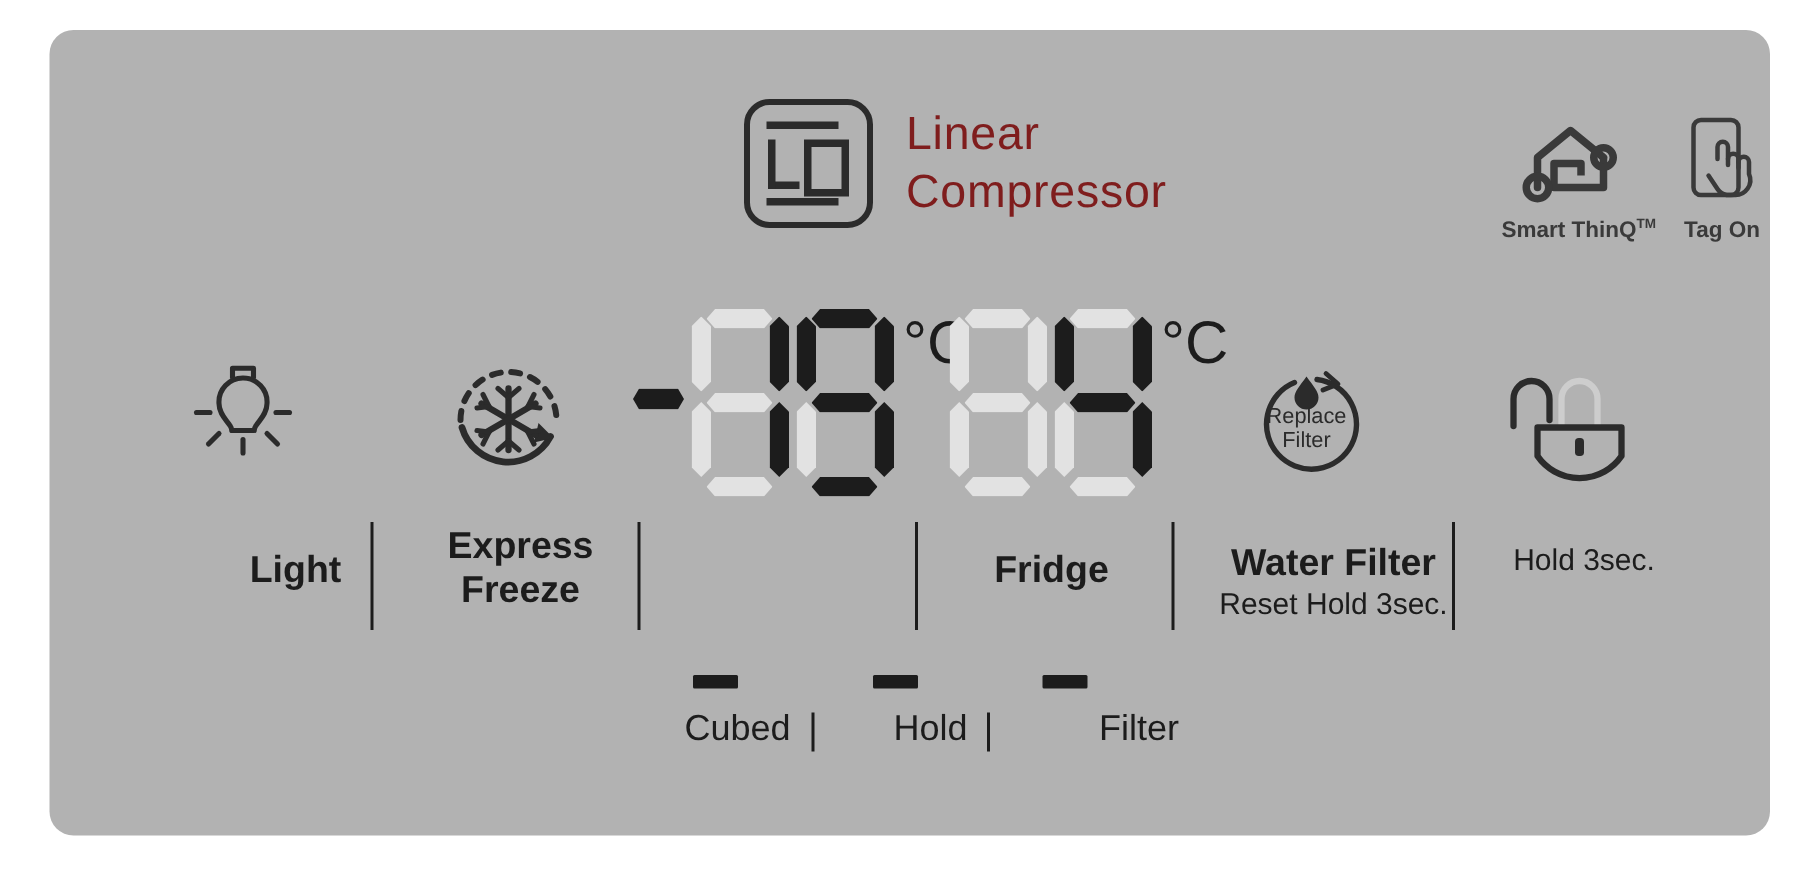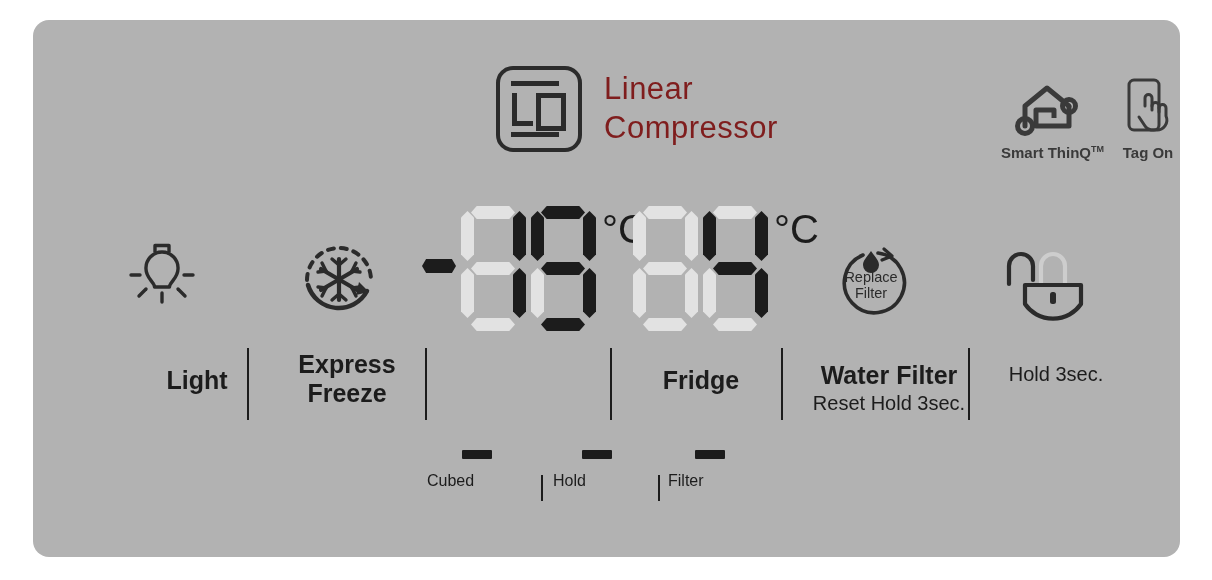--- a/index.html
+++ b/index.html
@@ -233,24 +233,24 @@
     border-radius: 1px;
   }
   .disp-labels {
     position: relative;
     height: 36px;
     margin-top: 9px;
   }
   .disp-label {
     position: absolute;
     top: 0;
-    font-size: 16px;
+    font-size: 24px;
     color: #1c1c1c;
     white-space: nowrap;
-    text-align: left;
+    text-align: right;
   }
   .disp-sep {
     position: absolute;
     top: 3px;
     width: 2px;
     height: 26px;
     background: #1c1c1c;
   }
 </style>
 </head>

